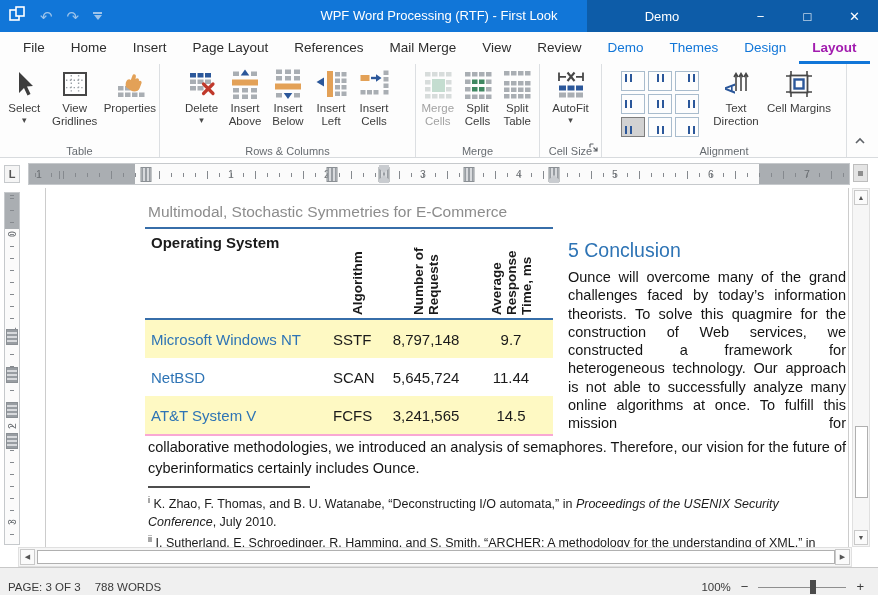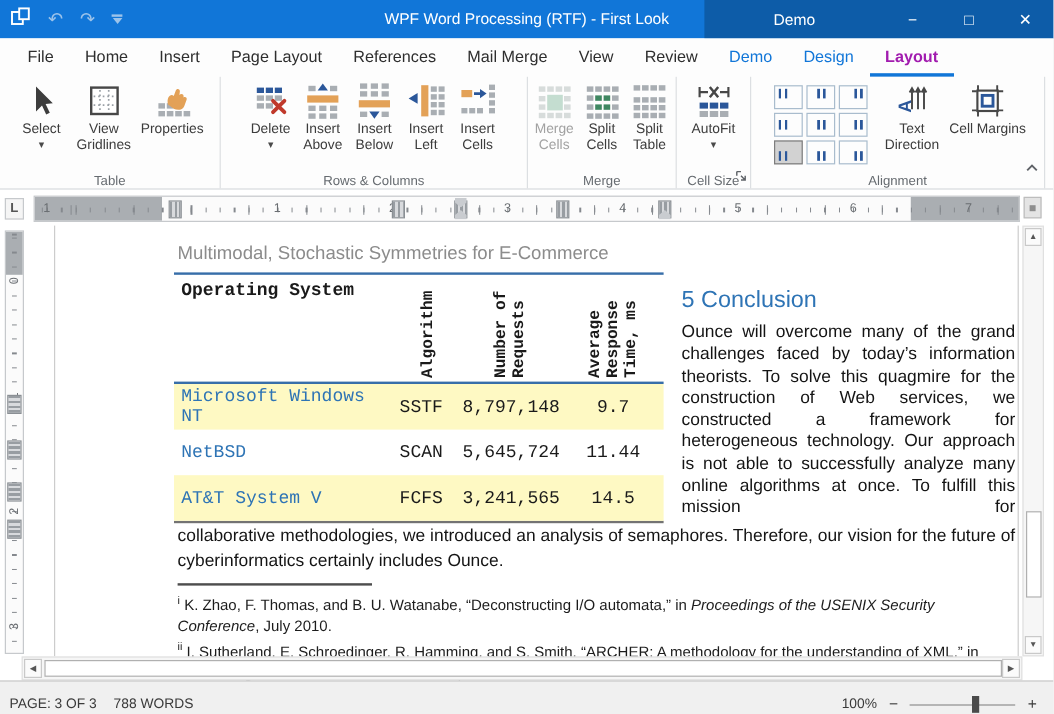--- a/index.html
+++ b/index.html
@@ -58,21 +58,21 @@
   .v-ruler { position:absolute; left:4px; top:192px; width:16px; height:353px; background:#fbfbfb; border:1px solid #c6c9cc; overflow:hidden; }
   .vm-top { position:absolute; left:0; top:0; width:100%; height:36px; background:#aaaeb2; }
   .v-ticks { position:absolute; left:5px; top:0; width:4px; height:100%; background:repeating-linear-gradient(180deg,#85898e 0 1px,transparent 1px 12px); background-position-y:5px; }
   .vnum { position:absolute; left:1px; width:12px; text-align:center; transform:rotate(-90deg); font-size:10.5px; color:#6b6f73; }
   .row-marker { position:absolute; left:1px; width:12px; height:16px; background:repeating-linear-gradient(0deg,#989da2 0 2px,#d8dadd 2px 4px); border:1px solid #8a8f94; }
   .ruler-side-btn { position:absolute; left:853px; top:164px; width:15px; height:18px; background:#e4e4e4; border:1px solid #bdbdbd; display:flex; align-items:center; justify-content:center; }
   .ruler-side-btn i { display:block; width:5px; height:5px; background:#8e8e8e; }
   
   .page-edge { position:absolute; top:188px; height:359px; width:1px; background:#cccccc; }
   .doc-title { position:absolute; left:148px; top:203px; font-size:15.5px; color:#8c8c8c; }
-  .doc-table { position:absolute; left:145px; top:227px; width:408px; border-top:2px solid #376ea9; border-bottom:2px solid #737373; font-size:15px; color:#1a1a1a;font-family:Liberation Mono, monospace; }
+  .doc-table { position:absolute; left:145px; top:227px; width:408px; border-top:2px solid #376ea9; border-bottom:2px solid #f9a8d4; font-size:15px; color:#1a1a1a; }
   .t-head { display:grid; grid-template-columns:186px 52px 86px 84px; height:91px; border-bottom:2px solid #376ea9; }
   .th-os { font-weight:bold; padding:5px 0 0 6px; font-size:15px; }
   .rot-cell { display:flex; align-items:flex-end; justify-content:center; padding-bottom:3px; }
   .rot { writing-mode:vertical-rl; transform:rotate(180deg); font-weight:bold; font-size:13.5px; line-height:15px; height:84px; }
   .t-row { display:grid; grid-template-columns:186px 52px 86px 84px; height:38px; align-items:center; }
   .t-row.band { background:#fef9c3; }
   .os-cell { color:#2e74b5; padding-left:6px; }
   .alg-cell { padding-left:2px; }
   .num-cell { text-align:center; }
   .concl-head { position:absolute; left:568px; top:239px; font-size:19.5px; color:#2e74b5; }
@@ -132,27 +132,28 @@
   <div class="tabrow">
     <span class="rtab">File</span>
     <span class="rtab">Home</span>
     <span class="rtab">Insert</span>
     <span class="rtab">Page Layout</span>
     <span class="rtab">References</span>
     <span class="rtab">Mail Merge</span>
     <span class="rtab">View</span>
     <span class="rtab">Review</span>
     <span class="rtab accent">Demo</span>
+    <span class="rtab accent">Themes</span>
     <span class="rtab accent">Design</span>
     <span class="rtab active">Layout</span>
   </div>
 
   <div class="ribbon">
 
-    <div class="rgroup" style="width:184px;">
+    <div class="rgroup" style="width:160px;">
       <div class="rbtn" style="width:46px;">
         <svg class="icon32" viewBox="0 0 32 32">
             <path d="M11 4 L11 25 L16 20 L19.5 27.5 L22.5 26 L19 18.6 L25 18 Z" fill="#3d3d3d"></path>
           </svg>
         <span class="lbl">Select</span>
         <span class="drop">▾</span>
       </div>
       <div class="rbtn" style="width:58px;">
         <svg class="icon32" viewBox="0 0 32 32">
             <rect x="5" y="5" width="22" height="22" fill="#ffffff" stroke="#474747" stroke-width="2"></rect>

